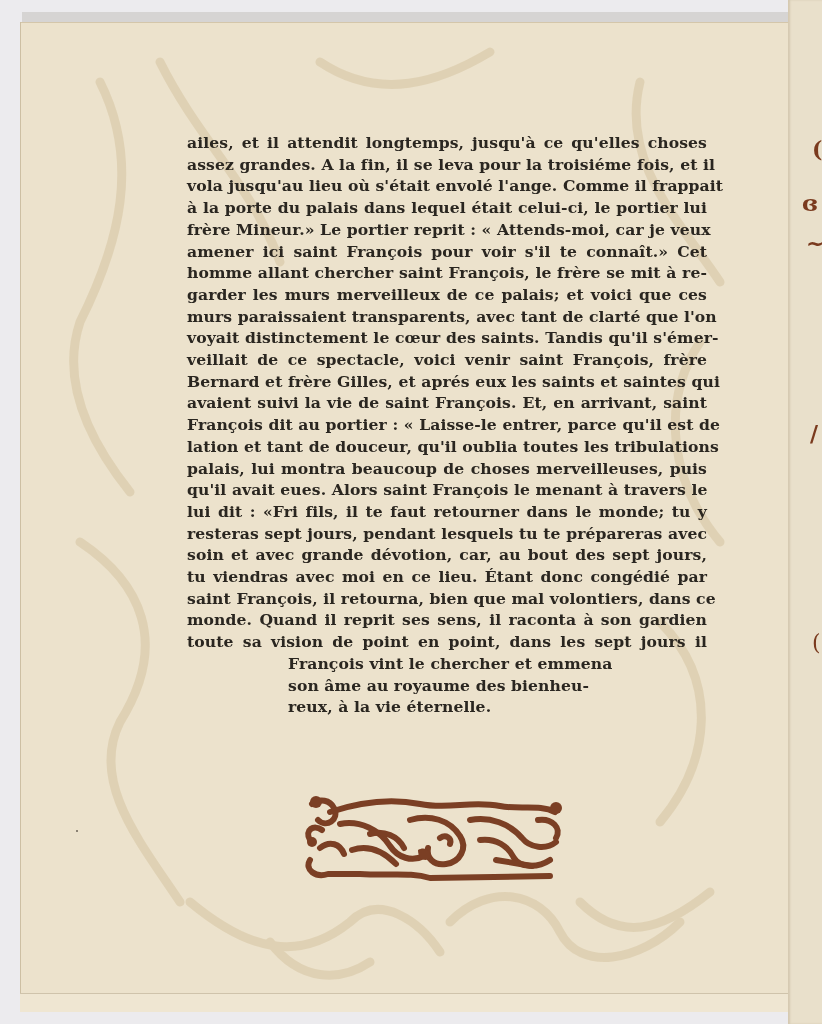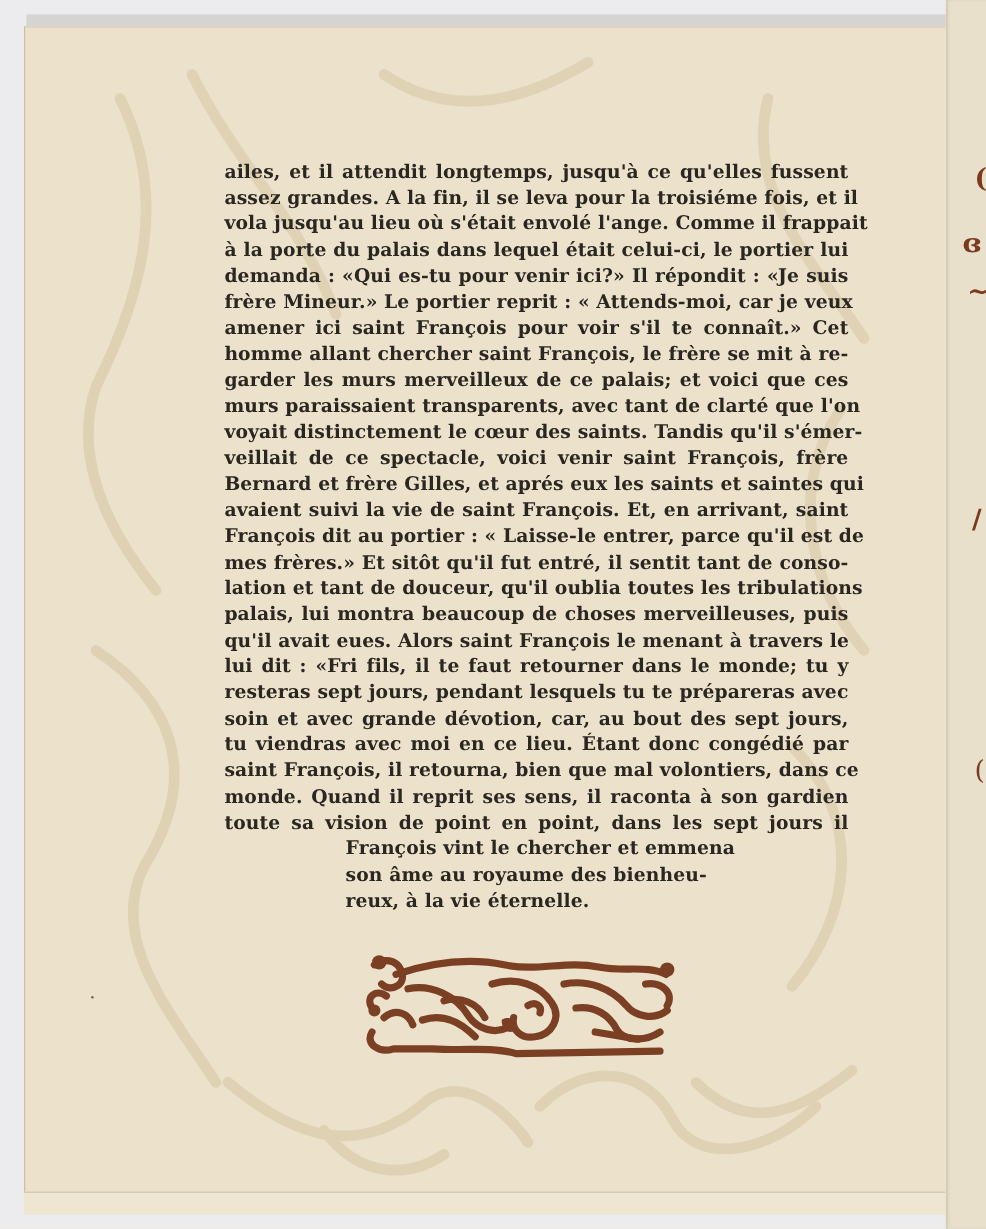--- a/index.html
+++ b/index.html
@@ -72,36 +72,34 @@
       <path d="M640 600 C700 660 690 740 640 800"></path>
       <path d="M170 880 C230 930 280 940 330 900 C360 870 400 900 420 930"></path>
       <path d="M430 900 C470 860 520 870 540 910 C560 950 620 940 660 900"></path>
       <path d="M250 920 C280 960 320 960 350 940"></path>
       <path d="M560 880 C600 920 640 910 690 870"></path>
       <path d="M300 40 C360 80 420 60 470 30"></path>
     </g>
   </svg>
 
   <div class="text-block">
-    <span class="line">ailes, et il attendit longtemps, jusqu'à ce qu'elles fussent</span>
+    <span class="line">ailes, et il attendit longtemps, jusqu'à ce qu'elles choses</span>
     <span class="line">assez grandes. A la fin, il se leva pour la troisiéme fois, et il</span>
     <span class="line">vola jusqu'au lieu où s'était envolé l'ange. Comme il frappait</span>
     <span class="line">à la porte du palais dans lequel était celui-ci, le portier lui</span>
-    <span class="line">demanda : «Qui es-tu pour venir ici?» Il répondit : «Je suis</span>
     <span class="line">frère Mineur.» Le portier reprit : « Attends-moi, car je veux</span>
     <span class="line">amener ici saint François pour voir s'il te connaît.» Cet</span>
     <span class="line">homme allant chercher saint François, le frère se mit à re-</span>
     <span class="line">garder les murs merveilleux de ce palais; et voici que ces</span>
     <span class="line">murs paraissaient transparents, avec tant de clarté que l'on</span>
     <span class="line">voyait distinctement le cœur des saints. Tandis qu'il s'émer-</span>
     <span class="line">veillait de ce spectacle, voici venir saint François, frère</span>
     <span class="line">Bernard et frère Gilles, et aprés eux les saints et saintes qui</span>
     <span class="line">avaient suivi la vie de saint François. Et, en arrivant, saint</span>
     <span class="line">François dit au portier : « Laisse-le entrer, parce qu'il est de</span>
-    <span class="line">mes frères.» Et sitôt qu'il fut entré, il sentit tant de conso-</span>
     <span class="line">lation et tant de douceur, qu'il oublia toutes les tribulations</span>
     <span class="line">palais, lui montra beaucoup de choses merveilleuses, puis</span>
     <span class="line">qu'il avait eues. Alors saint François le menant à travers le</span>
     <span class="line">lui dit : «Fri fils, il te faut retourner dans le monde; tu y</span>
     <span class="line">resteras sept jours, pendant lesquels tu te prépareras avec</span>
     <span class="line">soin et avec grande dévotion, car, au bout des sept jours,</span>
     <span class="line">tu viendras avec moi en ce lieu. Étant donc congédié par</span>
     <span class="line">saint François, il retourna, bien que mal volontiers, dans ce</span>
     <span class="line">monde. Quand il reprit ses sens, il raconta à son gardien</span>
     <span class="line">toute sa vision de point en point, dans les sept jours il</span>

